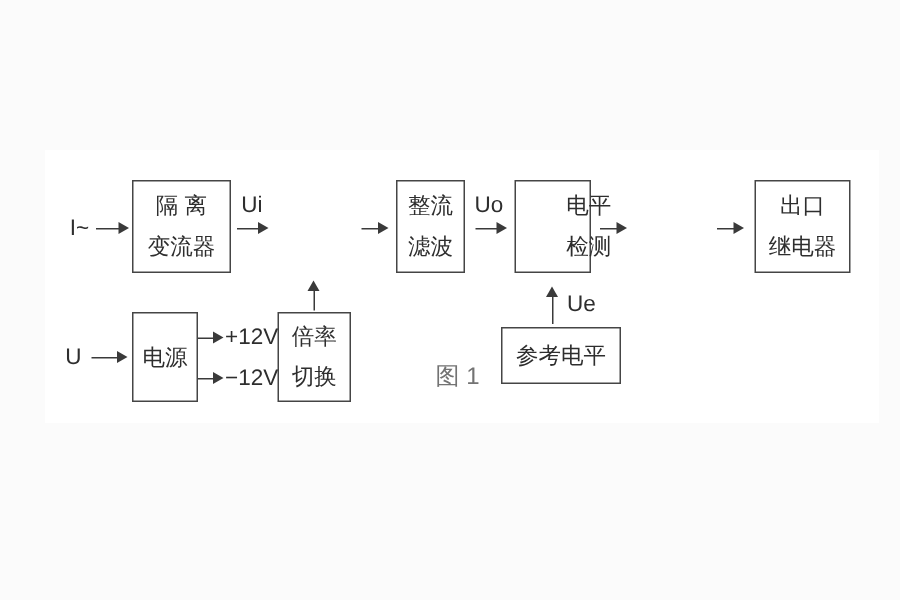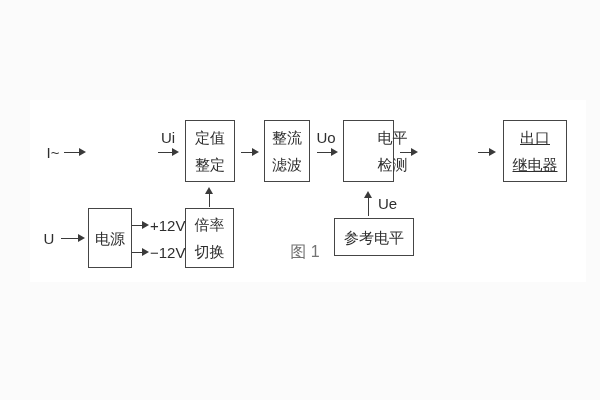--- a/index.html
+++ b/index.html
@@ -43,33 +43,33 @@
     transform:translate(-50%,-50%);
   }
 </style>
 </head>
 <body>
 
 <div class="stage">
 
   <div class="panel"></div>
 
-  <div class="box" style="left:185px;top:120px;width:50px;height:62px;">
-    <span>定值</span>
-    <span>整定</span>
+  <div class="box" style="left:88px;top:120px;width:66px;height:62px;">
+    <span>隔 离</span>
+    <span>变流器</span>
   </div>
   <div class="box" style="left:264px;top:120px;width:46px;height:62px;">
     <span>整流</span>
     <span>滤波</span>
   </div>
   <div class="box" style="left:343px;top:120px;width:51px;height:62px;padding-left:48px;">
     <span>电平</span>
     <span>检测</span>
   </div>
-  <div class="box" style="left:503px;top:120px;width:64px;height:62px;text-decoration:underline;">
+  <div class="box" style="left:503px;top:120px;width:64px;height:62px;">
     <span>出口</span>
     <span>继电器</span>
   </div>
 
   <div class="box" style="left:88px;top:208px;width:44px;height:60px;text-align:right;">
     <span>电源</span>
   </div>
   <div class="box" style="left:185px;top:208px;width:49px;height:60px;">
     <span>倍率</span>
     <span>切换</span>

